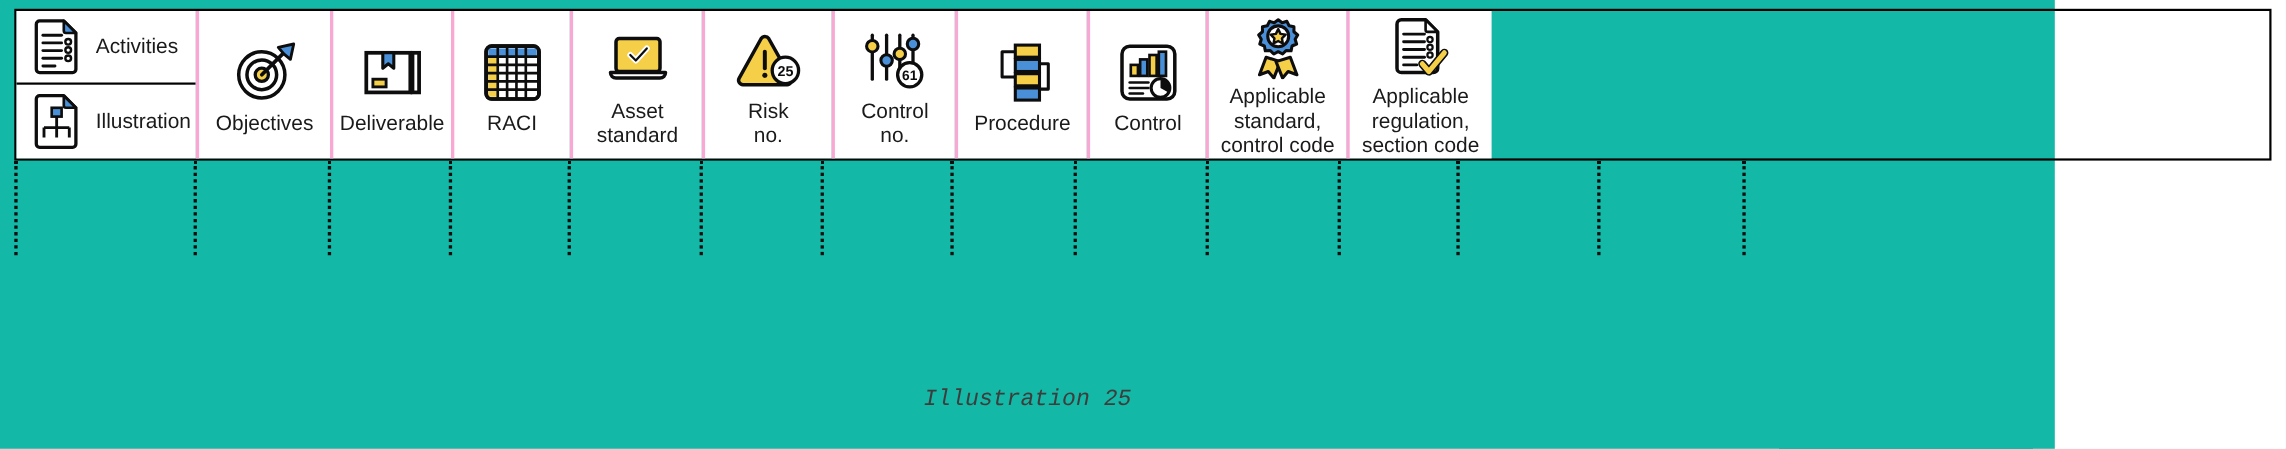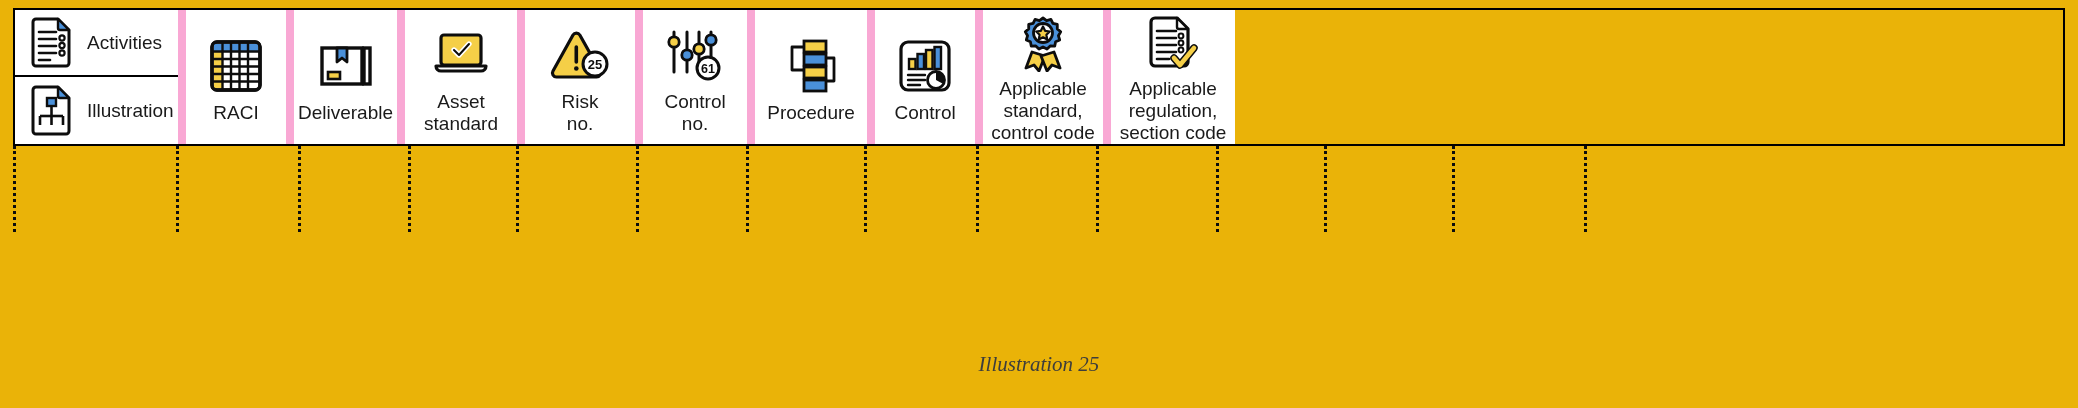--- a/index.html
+++ b/index.html
@@ -1,43 +1,43 @@
 <!DOCTYPE html>
 <html><head>
 <meta charset="utf-8">
 <style>
   html,body{margin:0;padding:0;background:#ffffff;}
   body{width:2078px;height:408px;font-family:"Liberation Sans",sans-serif;overflow:hidden;}
 
-  .sheet{position:relative;width:2078px;height:408px;background:#eab308;}
+  .sheet{position:relative;width:1868px;height:408px;background:#14b8a6;}
 
   
   .table-wrap{position:absolute;left:13px;top:8px;width:2052px;}
   .header-row{display:flex;align-items:stretch;border:2px solid #000;box-sizing:border-box;height:138px;}
 
   .col{position:relative;display:flex;flex-direction:column;align-items:center;justify-content:center;
-       box-sizing:border-box;border-left:8px solid #f9a8d4;background:#fff;}
+       box-sizing:border-box;border-left:3px solid #f9a8d4;background:#fff;}
   .col:first-child{border-left:none;}
 
   
   .col-split{padding:0;display:block;width:163px;flex:0 0 163px;}
   .split-cell{display:flex;align-items:center;height:50%;box-sizing:border-box;padding-left:14px;gap:14px;}
   .split-cell.top{border-bottom:2px solid #000;}
   .split-label{font-size:19px;color:#1a1a1a;line-height:1.12;}
 
   .col-ico{padding-top:6px;}
   .icon-box{display:flex;align-items:center;justify-content:center;height:60px;margin-bottom:6px;}
   .cap{font-size:19px;color:#1a1a1a;text-align:center;line-height:1.15;padding:0 4px;}
 
   
   .dots-row{position:relative;height:86px;}
   .dotcol{position:absolute;top:0;width:0;height:86px;border-left:3px dotted #0d0d0d;}
 
   .caption{position:absolute;left:0;right:0;top:352px;text-align:center;
-           font-family:Liberation Serif, serif;font-style:italic;font-size:21px;color:#3d3d3d;}
+           font-family:Liberation Mono, monospace;font-style:italic;font-size:21px;color:#3d3d3d;}
 
   svg{display:block;}
 </style>
 </head>
 <body>
 
 <div class="sheet">
 
   <div class="table-wrap">
     <div class="header-row">
@@ -76,20 +76,44 @@
               <line x1="11" y1="31" x2="34" y2="31" stroke="#0d0d0d" stroke-width="2.6"></line>
               <line x1="11" y1="31" x2="11" y2="40" stroke="#0d0d0d" stroke-width="2.6"></line>
               <line x1="22.5" y1="31" x2="22.5" y2="40" stroke="#0d0d0d" stroke-width="2.6"></line>
               <line x1="34" y1="31" x2="34" y2="40" stroke="#0d0d0d" stroke-width="2.6"></line>
             </svg>
           </span>
           <span class="split-label">Illustration</span>
         </div>
       </div>
 
+      <div class="col col-ico" style="flex:0 0 122px">
+        <div class="icon-box">
+          <svg width="58" height="56" viewBox="0 0 58 56">
+            <circle cx="26" cy="30" r="21" fill="#fff" stroke="#0d0d0d" stroke-width="3.2"></circle>
+            <circle cx="26" cy="30" r="13.5" fill="#fff" stroke="#0d0d0d" stroke-width="3.2"></circle>
+            <circle cx="26" cy="30" r="6" fill="#f5cf47" stroke="#0d0d0d" stroke-width="3"></circle>
+            <path d="M26 30 L48 8" stroke="#0d0d0d" stroke-width="3.4" stroke-linecap="round"></path>
+            <path d="M41 5 L55 2 L52 16 L46 11 Z" fill="#4a90d9" stroke="#0d0d0d" stroke-width="2.6" stroke-linejoin="round"></path>
+          </svg>
+        </div>
+        <div class="cap">Objectives</div>
+      </div>
+
+      <div class="col col-ico" style="flex:0 0 110px">
+        <div class="icon-box">
+          <svg width="56" height="52" viewBox="0 0 56 52">
+            <rect x="4" y="8" width="40" height="36" fill="#fff" stroke="#0d0d0d" stroke-width="3.4"></rect>
+            <rect x="46" y="8" width="6" height="36" fill="#fff" stroke="#0d0d0d" stroke-width="3.4"></rect>
+            <path d="M19 8h10v14l-5-4-5 4z" fill="#4a90d9" stroke="#0d0d0d" stroke-width="2.8" stroke-linejoin="round"></path>
+            <rect x="10" y="32" width="12" height="7" fill="#f5cf47" stroke="#0d0d0d" stroke-width="2.6"></rect>
+          </svg>
+        </div>
+        <div class="cap">Deliverable</div>
+      </div>
 
       <div class="col col-ico" style="flex:0 0 108px">
         <div class="icon-box">
           <svg width="54" height="54" viewBox="0 0 54 54">
             <rect x="3" y="3" width="48" height="48" rx="5" fill="#fff" stroke="#0d0d0d" stroke-width="3.4"></rect>
             <g>
               <rect x="5" y="5" width="8.5" height="7.5" fill="#4a90d9"></rect>
               <rect x="13.5" y="5" width="8.5" height="7.5" fill="#4a90d9"></rect>
               <rect x="22" y="5" width="8.5" height="7.5" fill="#4a90d9"></rect>
               <rect x="30.5" y="5" width="8.5" height="7.5" fill="#4a90d9"></rect>
@@ -108,32 +132,20 @@
               <line x1="4" y1="12.5" x2="50" y2="12.5"></line>
                 <line x1="4" y1="20" x2="50" y2="20"></line>
               <line x1="4" y1="27.5" x2="50" y2="27.5"></line>
                 <line x1="4" y1="35" x2="50" y2="35"></line>
               <line x1="4" y1="42.5" x2="50" y2="42.5"></line>
             </g>
             <rect x="3" y="3" width="48" height="48" rx="5" fill="none" stroke="#0d0d0d" stroke-width="3.4"></rect>
           </svg>
         </div>
         <div class="cap">RACI</div>
-      </div>
-
-      <div class="col col-ico" style="flex:0 0 110px">
-        <div class="icon-box">
-          <svg width="56" height="52" viewBox="0 0 56 52">
-            <rect x="4" y="8" width="40" height="36" fill="#fff" stroke="#0d0d0d" stroke-width="3.4"></rect>
-            <rect x="46" y="8" width="6" height="36" fill="#fff" stroke="#0d0d0d" stroke-width="3.4"></rect>
-            <path d="M19 8h10v14l-5-4-5 4z" fill="#4a90d9" stroke="#0d0d0d" stroke-width="2.8" stroke-linejoin="round"></path>
-            <rect x="10" y="32" width="12" height="7" fill="#f5cf47" stroke="#0d0d0d" stroke-width="2.6"></rect>
-          </svg>
-        </div>
-        <div class="cap">Deliverable</div>
       </div>
 
       <div class="col col-ico" style="flex:0 0 120px">
         <div class="icon-box">
           <svg width="58" height="50" viewBox="0 0 58 50">
             <rect x="9" y="5" width="40" height="30" rx="3" fill="#f5cf47" stroke="#0d0d0d" stroke-width="3.2"></rect>
             <path d="M22 20 l5 5 l10 -11" fill="none" stroke="#fff" stroke-width="5.4" stroke-linecap="round" stroke-linejoin="round"></path>
             <path d="M22 20 l5 5 l10 -11" fill="none" stroke="#0d0d0d" stroke-width="2" stroke-linecap="round" stroke-linejoin="round"></path>
             <path d="M4 36h50a0 0 0 0 1 0 0a5 5 0 0 1-5 5H9a5 5 0 0 1-5-5z" fill="#fff" stroke="#0d0d0d" stroke-width="3.2" stroke-linejoin="round"></path>
           </svg>

